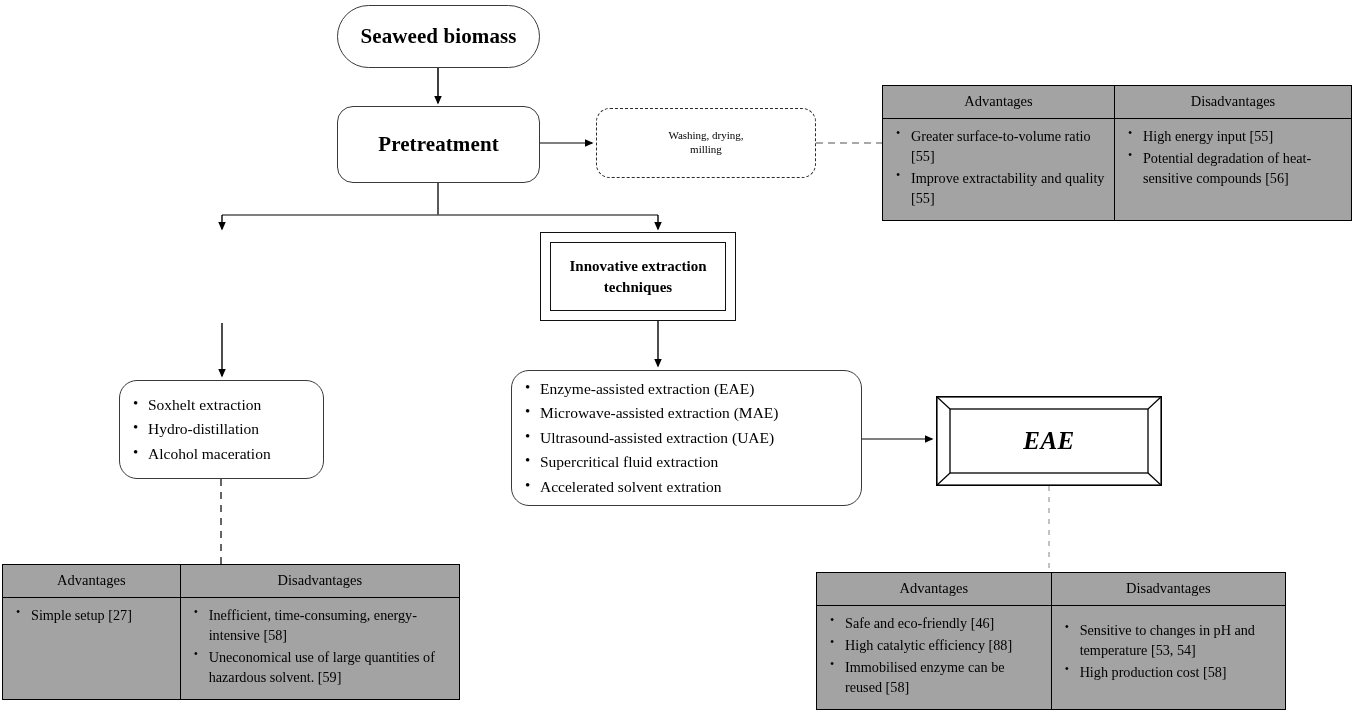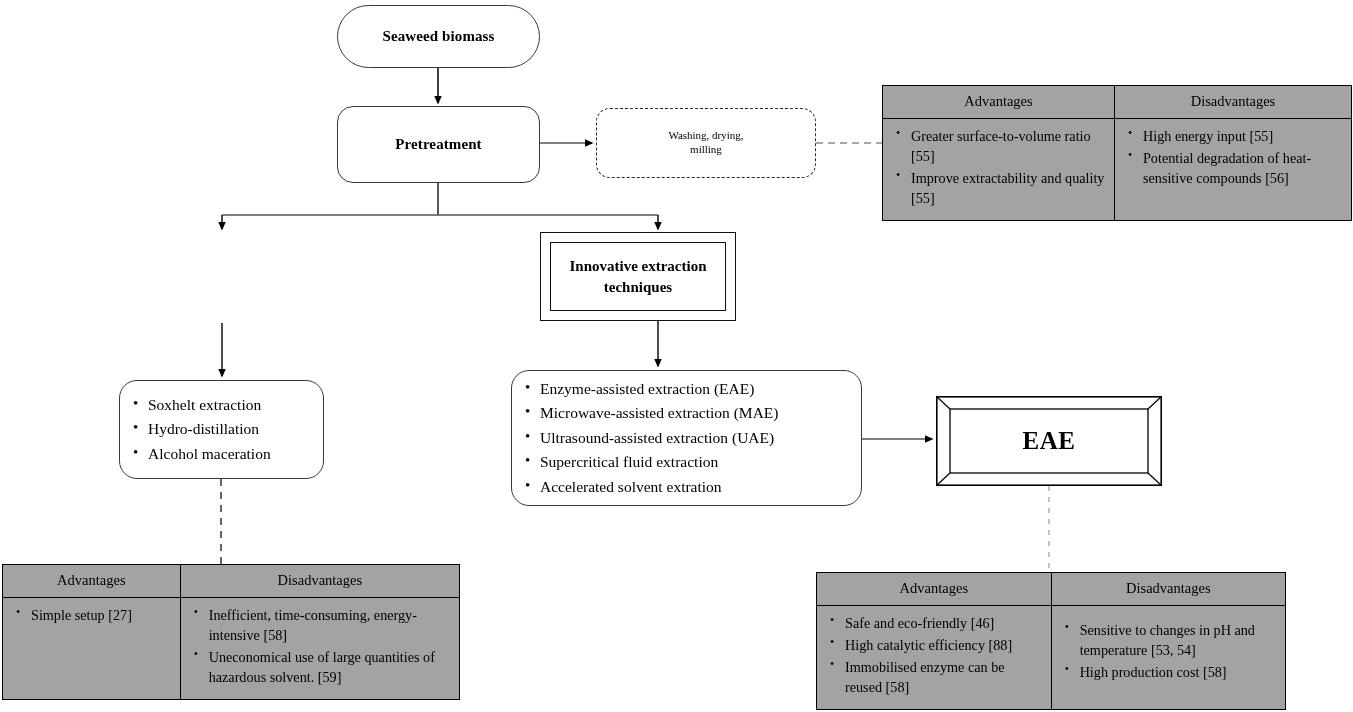--- a/index.html
+++ b/index.html
@@ -7,21 +7,21 @@
        font-family:"Liberation Serif","DejaVu Serif",serif;color:#000;}
   #stage{position:relative;width:1353px;height:712px;background:#fff;}
   svg.layer{position:absolute;left:0;top:0;width:1353px;height:712px;pointer-events:none;}
 
   .node{position:absolute;box-sizing:border-box;background:#fff;}
 
   
   .pill{border:1.3px solid #3a3a3a;border-radius:32px;display:flex;align-items:center;justify-content:center;}
   .rrect{border:1.3px solid #3a3a3a;border-radius:16px;display:flex;align-items:center;justify-content:center;}
   .dashbox{border:1.7px dashed #2b2b2b;border-radius:14px;display:flex;align-items:center;justify-content:center;text-align:center;}
-  .bold-title{font-weight:bold;font-size:15px;letter-spacing:.1px;}
+  .bold-title{font-weight:bold;font-size:21px;letter-spacing:.1px;}
   .plain-title{font-size:11px;line-height:1.25;}
 
   
   .dbl{border:1.4px solid #111;padding:9px;}
   .dbl > .inner{border:1.4px solid #111;width:100%;height:100%;box-sizing:border-box;
                 display:flex;align-items:center;justify-content:center;text-align:center;
                 font-weight:bold;font-size:15px;line-height:1.35;}
 
   
   .listbox{border:1.3px solid #3a3a3a;border-radius:18px;display:flex;align-items:center;}
@@ -114,21 +114,21 @@
   <div class="node listbox" style="left:511px;top:370px;width:351px;height:136px;">
     <ul>
       <li>Enzyme-assisted extraction (EAE)</li>
       <li>Microwave-assisted extraction (MAE)</li>
       <li>Ultrasound-assisted extraction (UAE)</li>
       <li>Supercritical fluid extraction</li>
       <li>Accelerated solvent extration</li>
     </ul>
   </div>
 
-  <div class="bevel" style="left:936px;top:396px;width:226px;height:90px;">
+  <div class="bevel" style="left:936px;top:396px;width:226px;height:90px;font-style:italic;">
     <svg width="226" height="90" viewBox="0 0 226 90" style="position:absolute;left:0;top:0;">
       <rect x="0.8" y="0.8" width="224.4" height="88.4" fill="#fff" stroke="#000" stroke-width="1.6"></rect>
       <rect x="14" y="13" width="198" height="64" fill="#fff" stroke="#000" stroke-width="1.3"></rect>
       <line x1="0.8" y1="0.8" x2="14" y2="13" stroke="#000" stroke-width="1.2"></line>
       <line x1="225.2" y1="0.8" x2="212" y2="13" stroke="#000" stroke-width="1.2"></line>
       <line x1="0.8" y1="89.2" x2="14" y2="77" stroke="#000" stroke-width="1.2"></line>
       <line x1="225.2" y1="89.2" x2="212" y2="77" stroke="#000" stroke-width="1.2"></line>
     </svg>
     <div class="lbl">EAE</div>
   </div>

